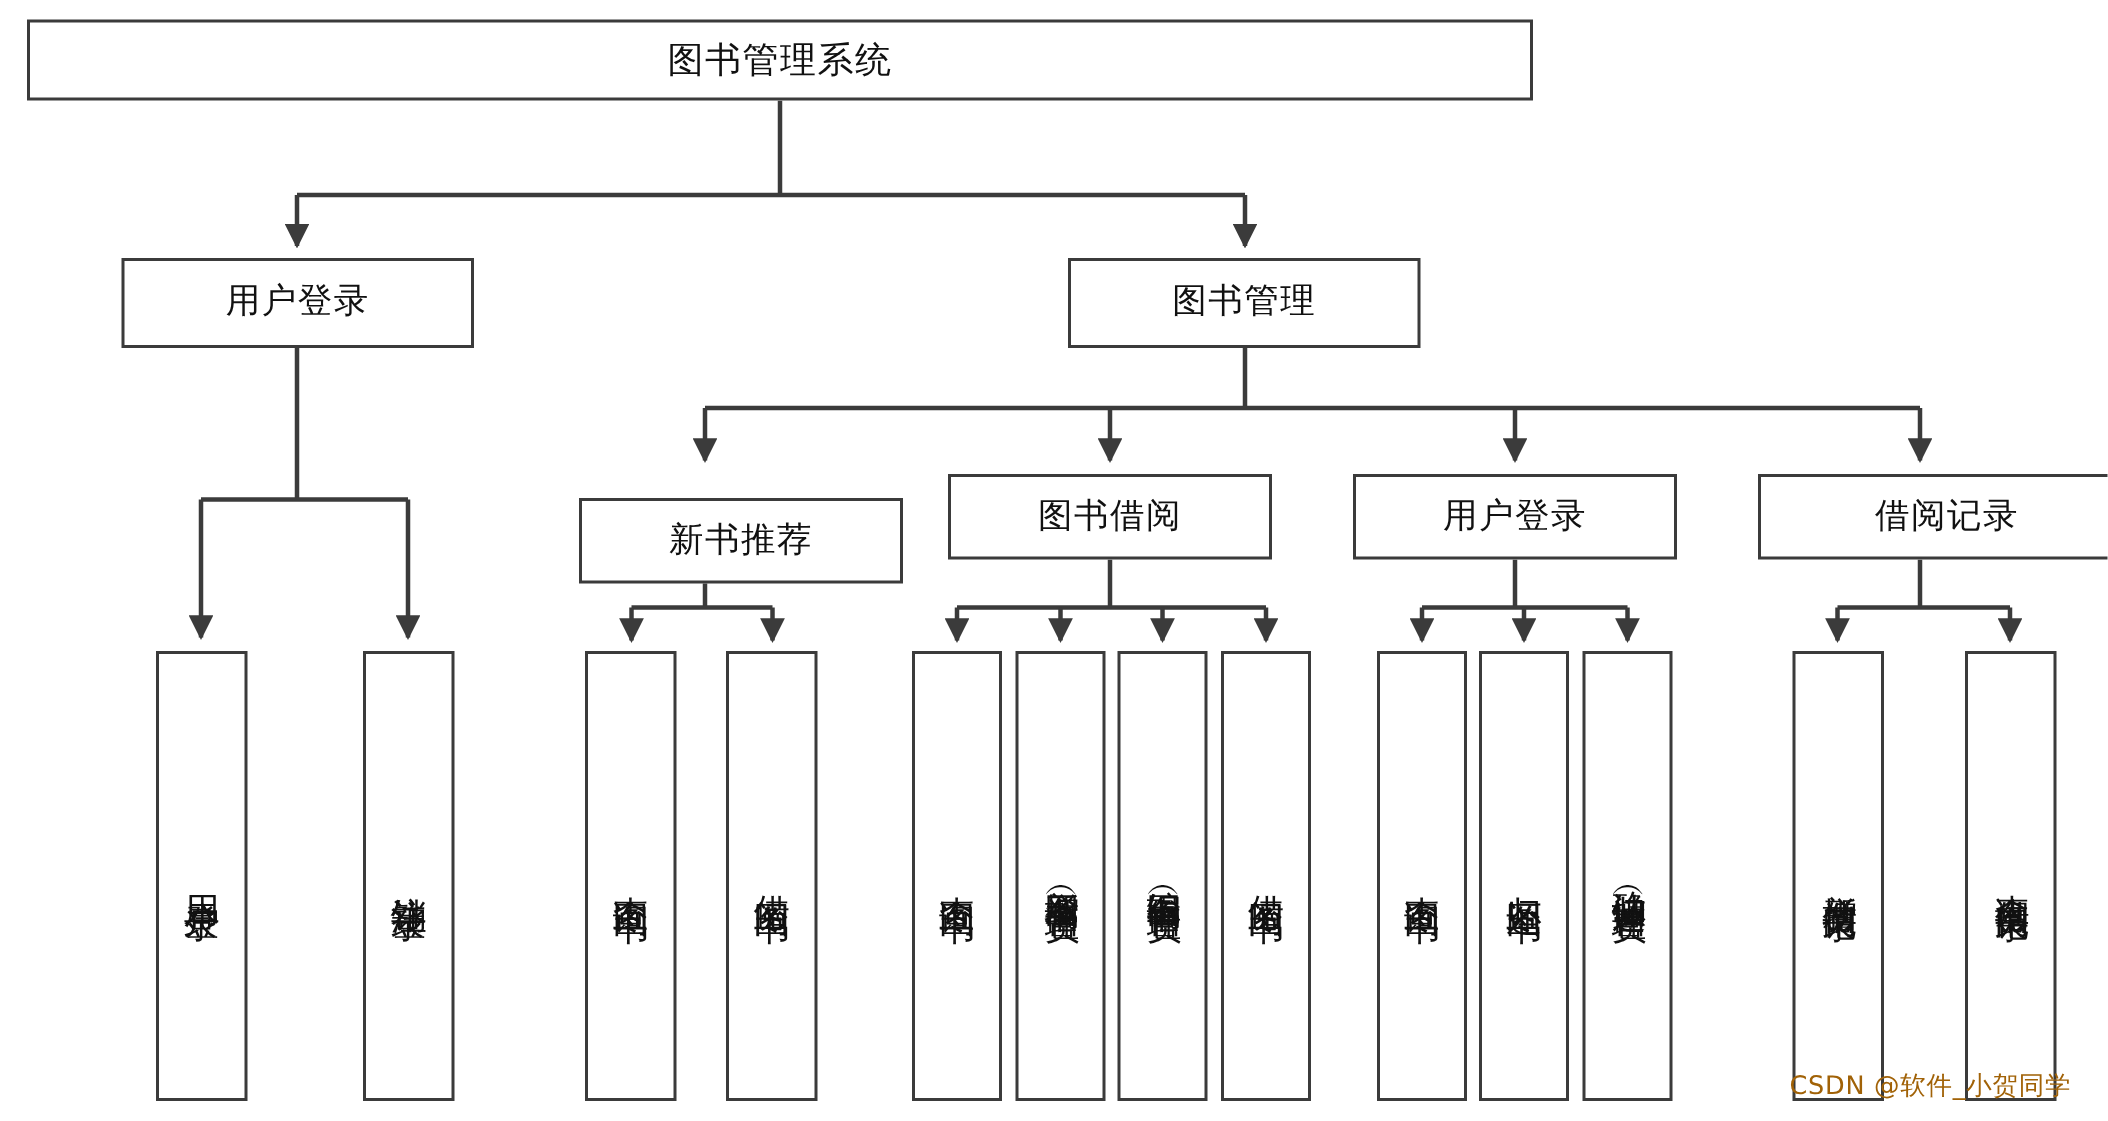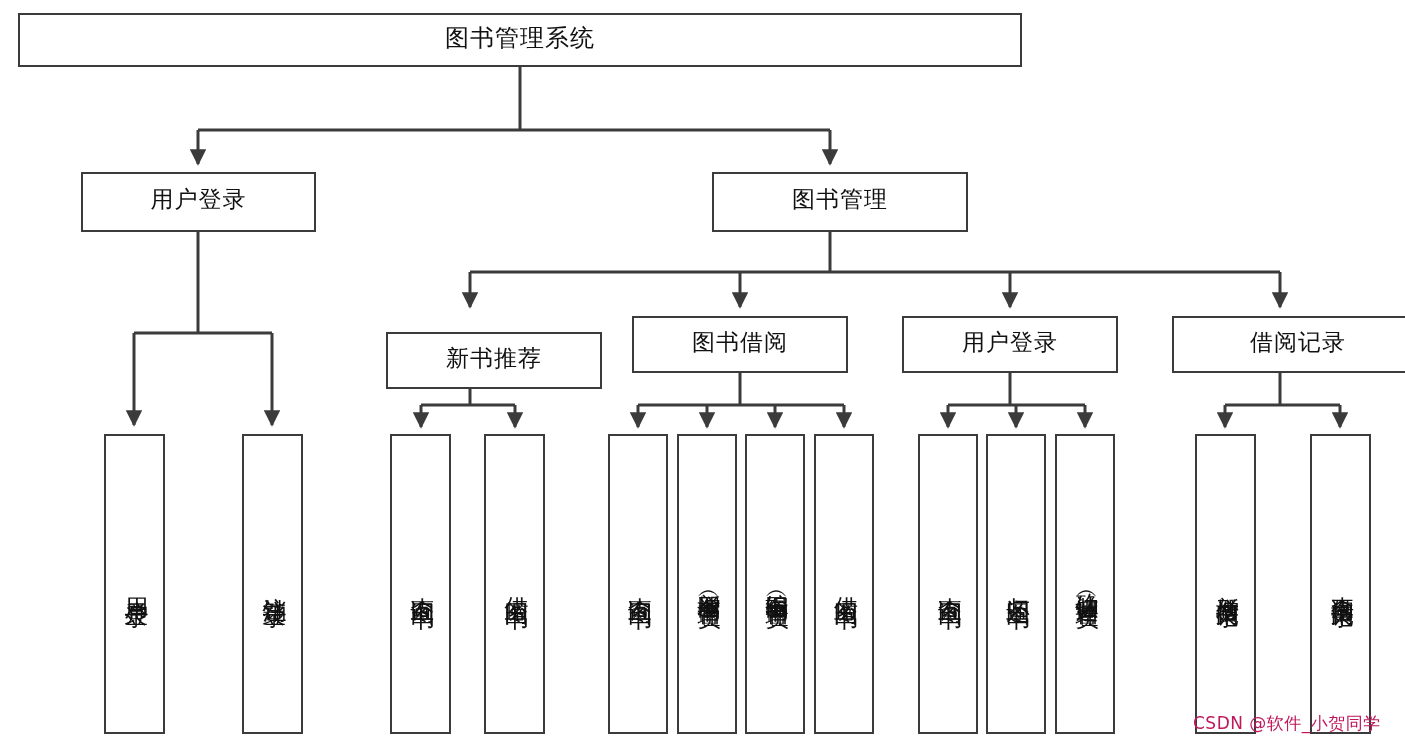--- a/index.html
+++ b/index.html
@@ -20,42 +20,41 @@
     align-items:center;
     justify-content:center;
     color:#111111;
     z-index:2;
   }
   .node .lbl{
     display:block;
     text-align:center;
     line-height:1.18;
     white-space:nowrap;
-    font-family:Liberation Mono, monospace;
   }
   
   .h-node .lbl{font-size:23px;letter-spacing:1px;}
   #node-root .lbl{font-size:24px;}
   
   .v-node{padding:6px 0;}
   .v-node .lbl{
     writing-mode:vertical-rl;
     text-orientation:upright;
     font-size:24px;
     letter-spacing:3px;
     line-height:1;
     white-space:nowrap;
     max-height:100%;
   }
   .v-node.tall .lbl{font-size:23px;letter-spacing:2px;}
   #watermark{
     position:absolute;
     left:1193px;top:712px;
     font-size:17px;
-    color:#be185d;
+    color:#a16207;
     letter-spacing:0.5px;
     z-index:5;
     white-space:nowrap;
     pointer-events:none;
   }
 </style>
 </head>
 <body>
 
 <svg id="canvas" viewBox="0 0 1405 747" xmlns="http://www.w3.org/2000/svg">
@@ -108,21 +107,21 @@
   </g>
 </svg>
 
 <div class="node h-node" id="node-root" style="left:18px;top:13px;width:1004px;height:54px;">
   <span class="lbl">图书管理系统</span>
 </div>
 
 <div class="node h-node" style="left:81px;top:172px;width:235px;height:60px;">
   <span class="lbl">用户登录</span>
 </div>
-<div class="node h-node" style="left:712px;top:172px;width:256px;height:60px;">
+<div class="node h-node" style="left:712px;top:172px;width:235px;height:60px;">
   <span class="lbl">图书管理</span>
 </div>
 
 <div class="node h-node" style="left:362px;top:332px;width:216px;height:57px;margin-left:24px;">
   <span class="lbl">新书推荐</span>
 </div>
 <div class="node h-node" style="left:632px;top:316px;width:216px;height:57px;justify-content:center;">
   <span class="lbl">图书借阅</span>
 </div>
 <div class="node h-node" style="left:902px;top:316px;width:216px;height:57px;">

